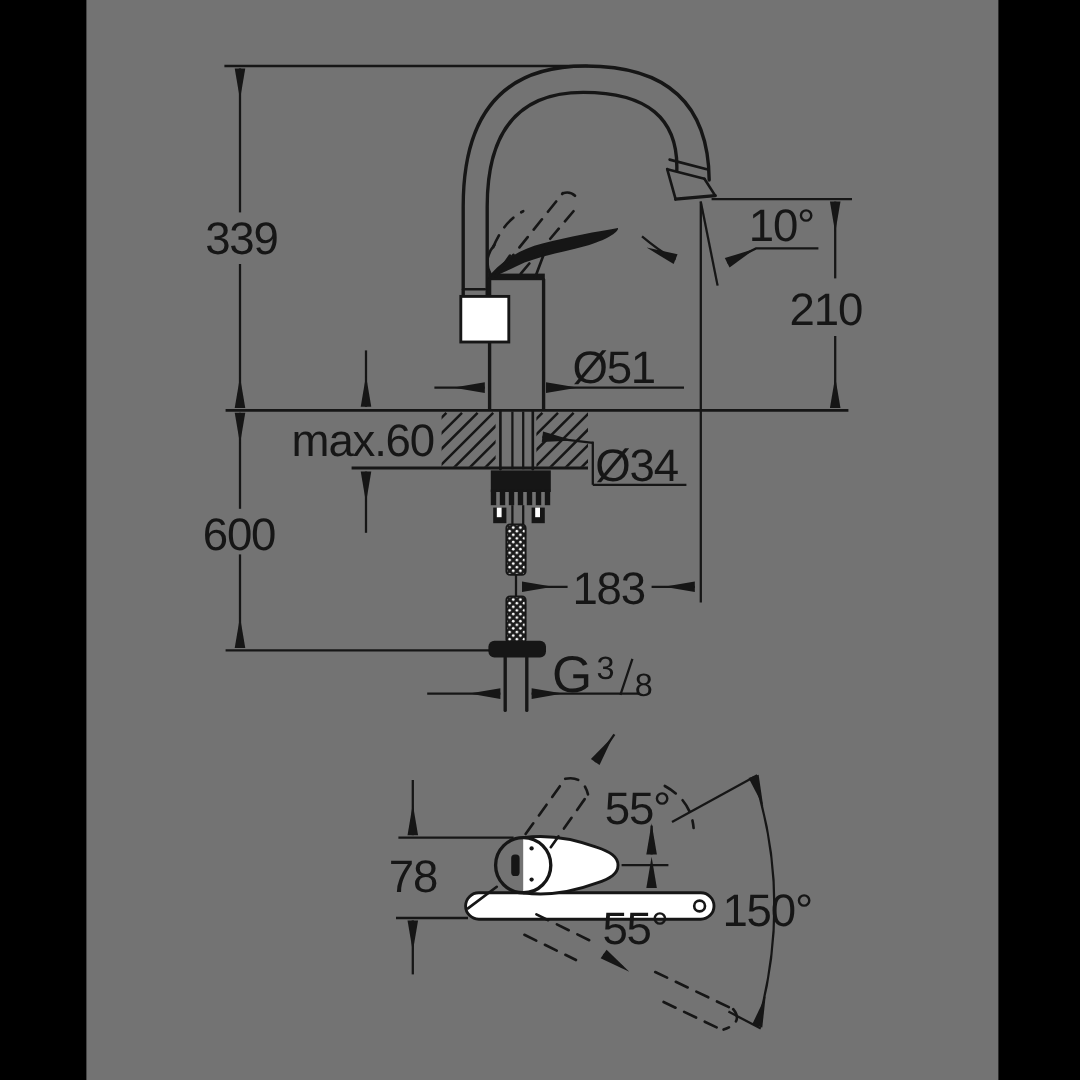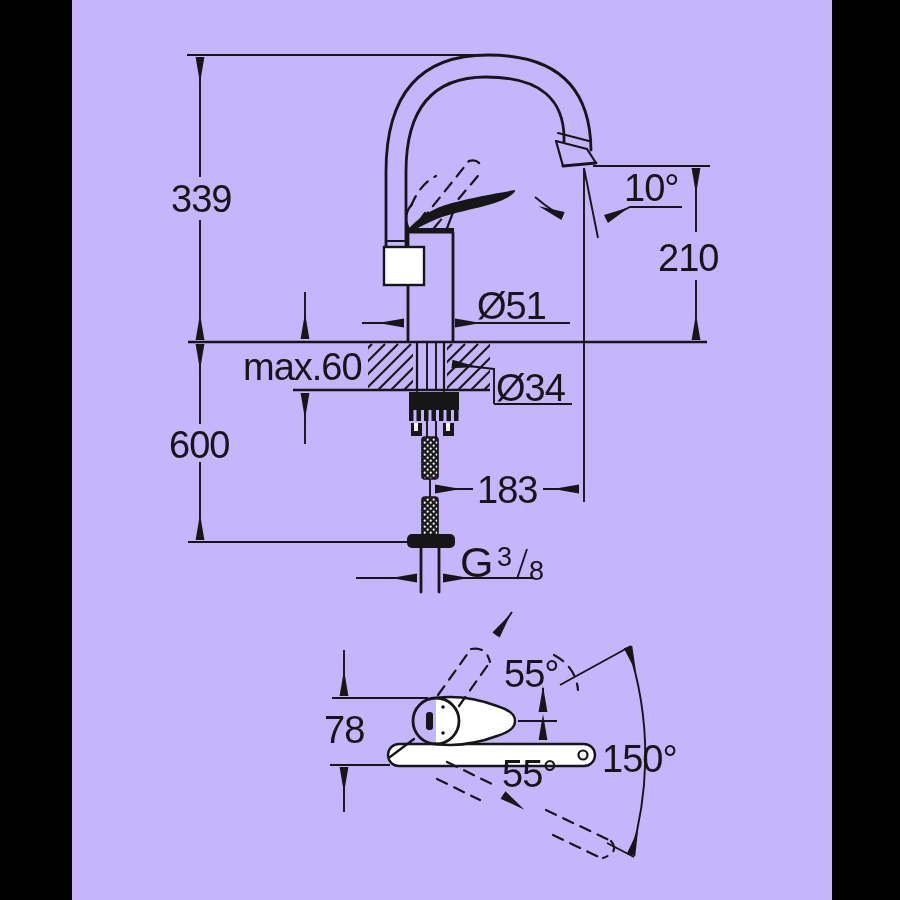--- a/index.html
+++ b/index.html
@@ -1,16 +1,16 @@
 <!DOCTYPE html>
 <html><head>
 <meta charset="utf-8">
 <style>
   html,body{margin:0;padding:0;background:#ffffff;}
-  .stage{position:relative;width:900px;height:900px;background:#c4b5fd;overflow:hidden;}
+  .stage{position:relative;width:900px;height:900px;background:#737373;overflow:hidden;}
   .bar{position:absolute;top:0;height:900px;background:#000;}
   .bar-left{left:0;width:72px;}
   .bar-right{left:832px;width:68px;}
   svg{position:absolute;left:0;top:0;}
   svg text{font-family:"Liberation Sans", sans-serif;fill:#161616;letter-spacing:-1px;}
   .dim-txt{font-size:38px;}
   .thread-g{font-size:43px;}
   .thread-small{font-size:27px;}
   .obj{stroke:#161616;stroke-width:2.8;fill:none;stroke-linecap:round;}
   .objthin{stroke:#161616;stroke-width:2.2;fill:none;stroke-linecap:round;}

